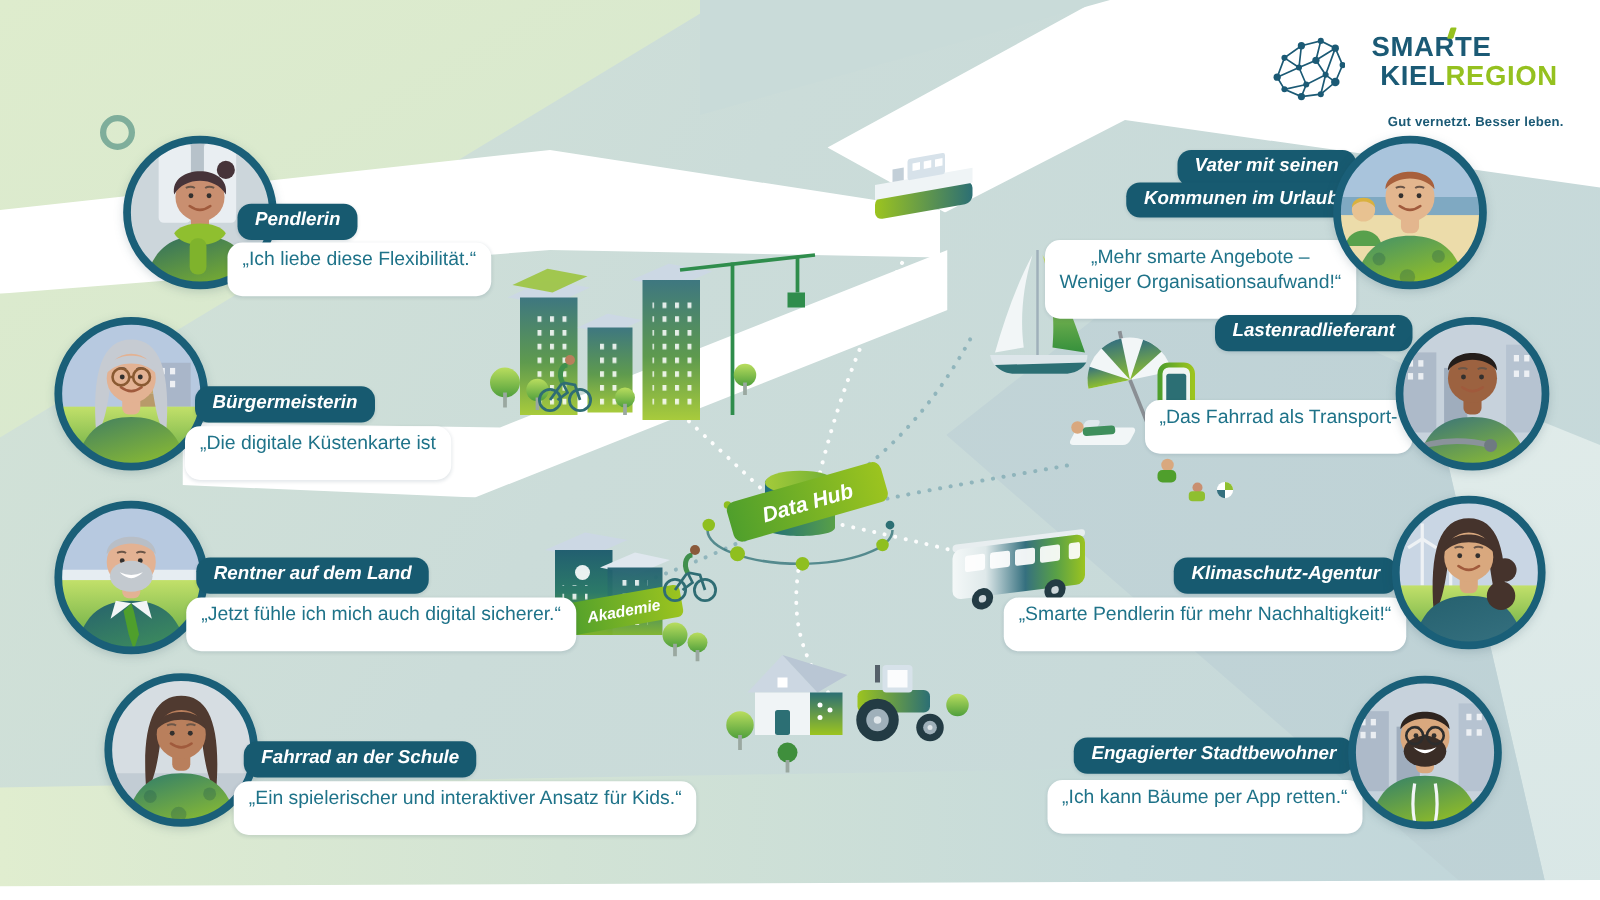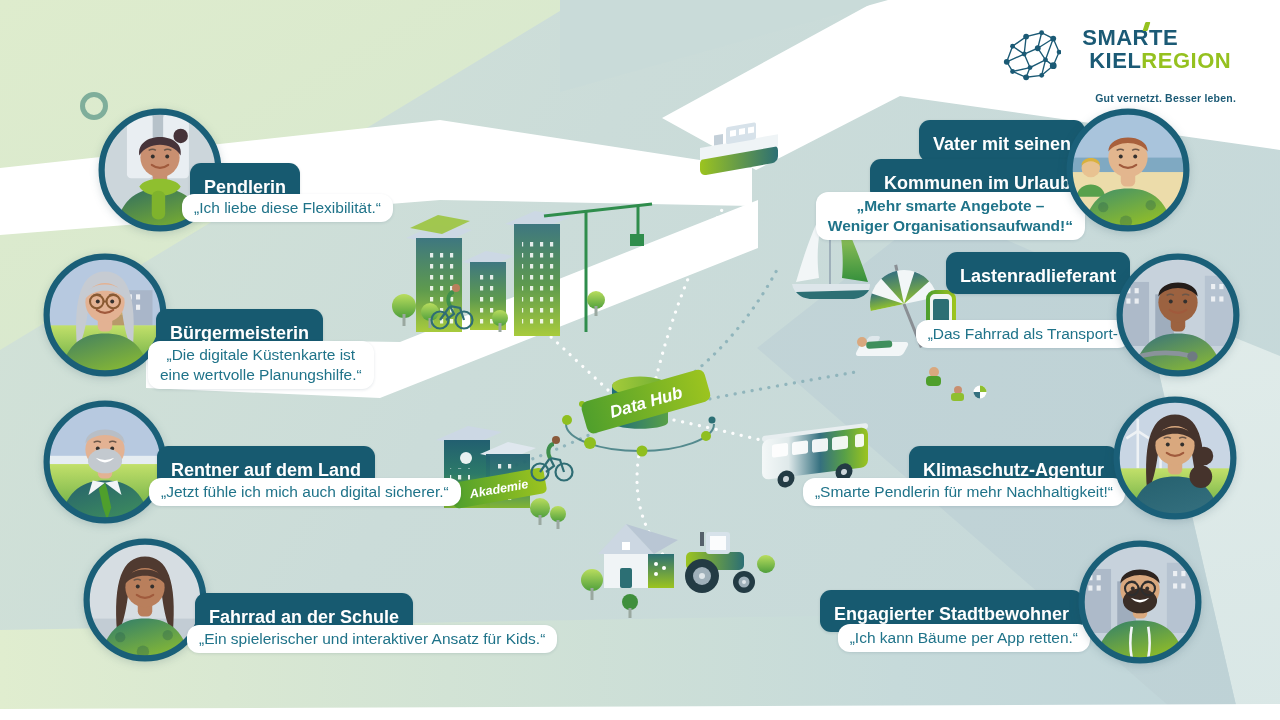--- a/index.html
+++ b/index.html
@@ -23,35 +23,35 @@
     clip-path:polygon(935px 208px,1142px 300px,1238px 714px,1178px 714px,757px 348px);}
   .bgStrip{top:704px;height:16px;background:#ffffff;clip-path:polygon(0 5px,1280px 0,1280px 16px,0 16px);}
 
   .scene{position:absolute;left:0;top:0;z-index:1;pointer-events:none;}
 
   .pgroup{display:contents;}
   .avatar{position:absolute;width:124px;height:124px;z-index:3;
     filter:drop-shadow(0 2px 4px rgba(23,60,80,.18));}
   .avatar svg{width:124px;height:124px;display:block;}
   .badge{position:absolute;z-index:4;background:#175a70;color:#fff;font-weight:bold;
-    font-size:18px;line-height:1.1;padding:15px 14px 7px;border-radius:11px;white-space:nowrap;
-    box-shadow:0 1px 3px rgba(23,60,80,.15);}
+    font-size:15px;line-height:1.1;padding:5px 14px 7px;border-radius:11px;white-space:nowrap;
+    box-shadow:0 1px 3px rgba(23,60,80,.15);font-style:italic;}
   .badge-col{position:absolute;z-index:2;display:flex;flex-direction:column;align-items:flex-end;}
   .badge-col .badge{position:relative;margin-top:-3px;}
   .quote{position:absolute;z-index:4;background:#ffffff;color:#1f7389;font-size:15.5px;
-    line-height:1.3;padding:4px 12px 4px;border-radius:12px;white-space:nowrap;
+    line-height:1.3;padding:4px 12px 19px;border-radius:12px;white-space:nowrap;
     box-shadow:0 1px 3px rgba(23,60,80,.12);}
   .q-center{text-align:center;}
   .q-right{text-align:right;}
   .zlow{z-index:2;}
 
   .strap-ring{position:absolute;left:80px;top:92px;width:18px;height:18px;border-radius:50%;
     border:5px solid #7fae9b;z-index:2;}
 
-  .logo{position:absolute;right:44px;top:26px;z-index:5;display:flex;gap:21px;align-items:flex-start;}
+  .logo{position:absolute;right:29px;top:26px;z-index:5;display:flex;gap:21px;align-items:flex-start;}
   .logo-text{display:flex;flex-direction:column;}
   .logo .l1{position:relative;font-size:22px;font-weight:bold;color:#1b5a75;letter-spacing:.5px;line-height:1.05;}
   .logo .l2{font-size:22px;font-weight:bold;color:#1b5a75;letter-spacing:.5px;line-height:1.05;margin-left:7px;}
   .logo .l2 .green{color:#95c11f;}
   .logo .tag{font-size:10.5px;font-weight:bold;color:#1b5a75;margin-top:20px;margin-left:13px;letter-spacing:.2px;}
   .logo .tick{position:absolute;left:62px;top:-4px;width:5px;height:9px;background:#95c11f;
     transform:skewX(-18deg);border-radius:1px;}
 </style>
 </head>
 <body>
@@ -441,21 +441,20 @@
               <circle cx="68" cy="47" r="6.5"></circle>
               <line x1="58.5" y1="47" x2="61.5" y2="47"></line>
             </g>
     </g>
     <circle cx="60" cy="60" r="56.5" fill="none" stroke="#1a5f78" stroke-width="6"></circle>
   </svg>
       </div>
     <div class="badge" style="left:156px;top:309px;"><span>Bürgermeisterin</span></div>
     <div class="quote q-center" style="left:148px;top:341px;">
       <div>„Die digitale Küstenkarte ist</div>
-        <div>eine wertvolle Planungshilfe.“</div>
     </div>
   </div>
 
   <div class="pgroup">
     <div class="avatar" style="left:43px;top:400px;">
         <svg viewBox="0 0 120 120" xmlns="http://www.w3.org/2000/svg">
     <defs>
       <clipPath id="cp-rentner">
               <circle cx="60" cy="60" r="56"></circle>
             </clipPath>
@@ -586,21 +585,21 @@
     <path d="M64,41 Q67,39 71,41" stroke="#6b5648" stroke-width="1.5" fill="none"></path>
             <path d="M52,55 Q60,61 68,55" stroke="#a05a3c" stroke-width="2" fill="none" stroke-linecap="round"></path>
     </g>
     <circle cx="60" cy="60" r="56.5" fill="none" stroke="#1a5f78" stroke-width="6"></circle>
   </svg>
       </div>
     <div class="badge-col" style="right:195px;top:123px;">
       <div class="badge">Vater mit seinen</div>
       <div class="badge">Kommunen im Urlaub</div>
     </div>
-    <div class="quote q-center zlow" style="right:195px;top:192px;font-weight:bold;">
+    <div class="quote q-center zlow" style="right:195px;top:192px;">
       <div>„Mehr smarte Angebote –</div>
         <div>Weniger Organisationsaufwand!“</div>
     </div>
   </div>
 
   <div class="pgroup">
     <div class="avatar" style="left:1116px;top:253px;">
         <svg viewBox="0 0 120 120" xmlns="http://www.w3.org/2000/svg">
     <defs>
       <clipPath id="cp-lastenrad">

